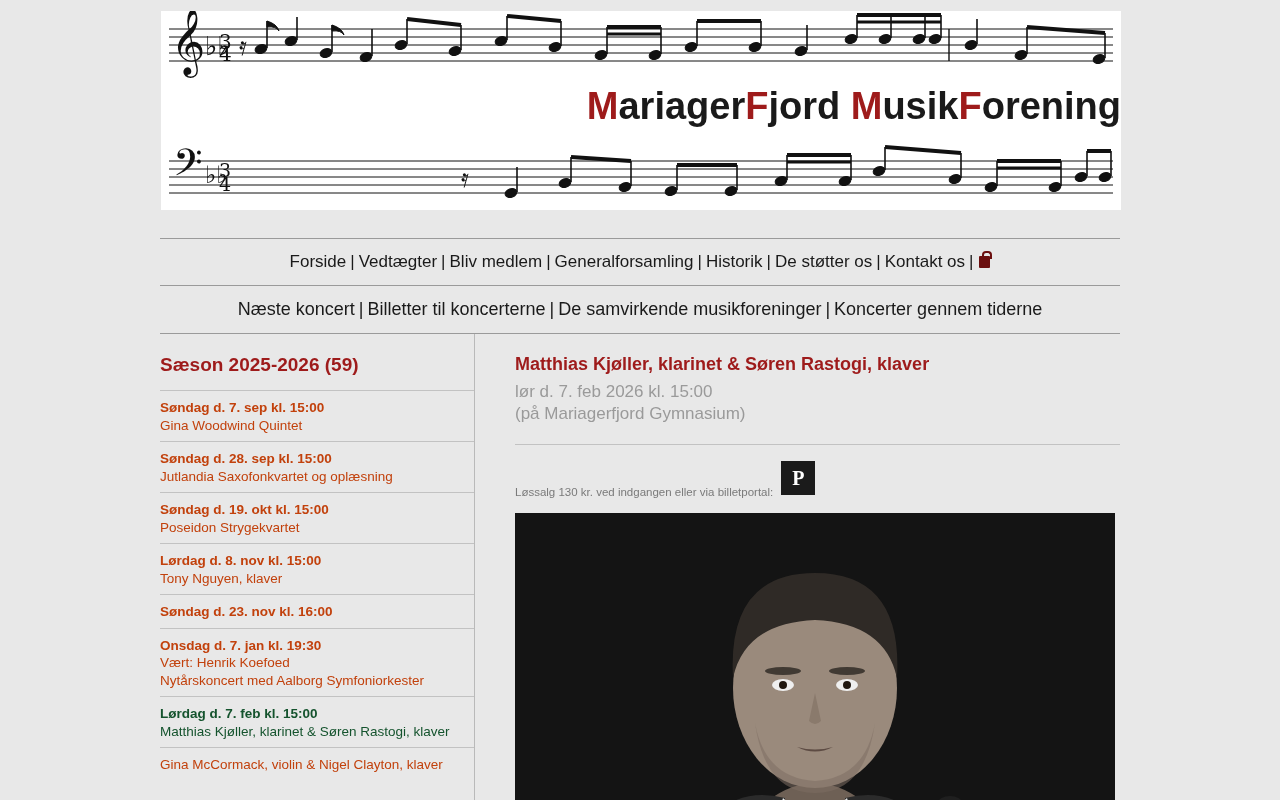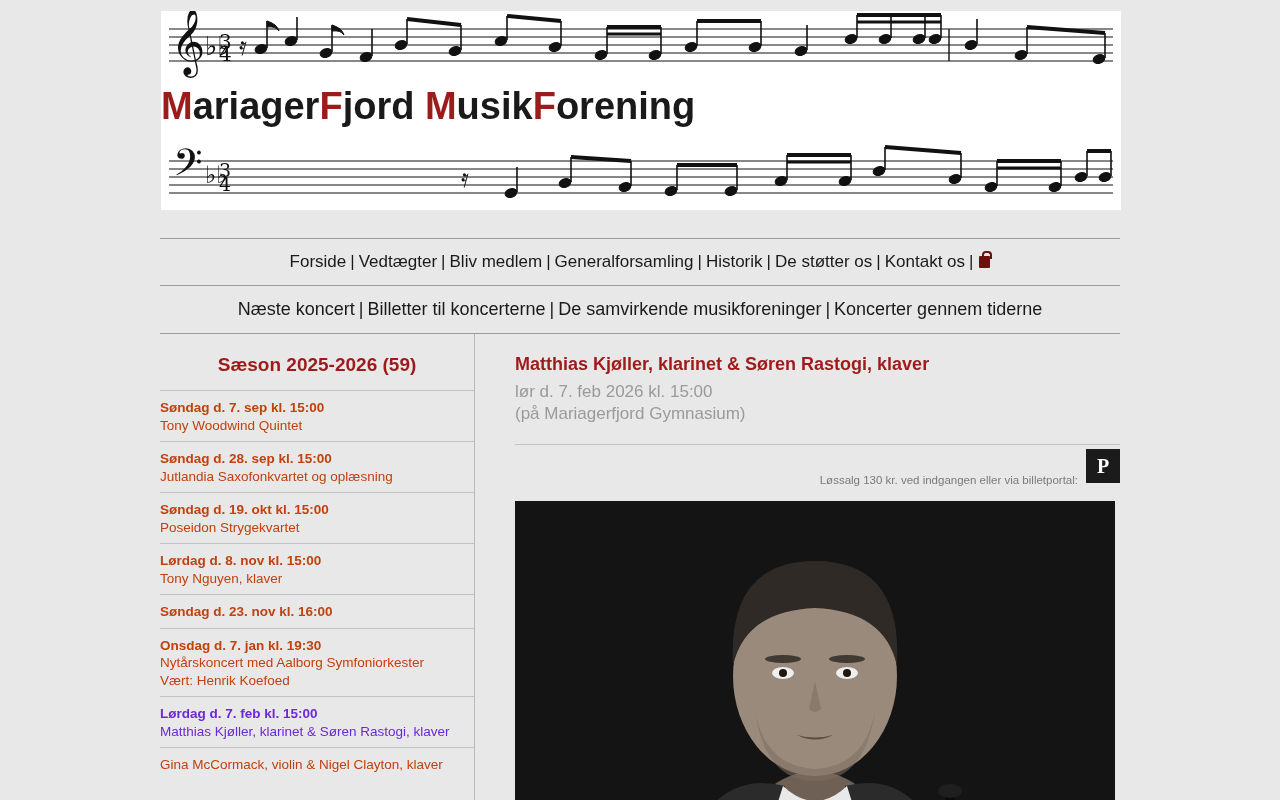--- a/index.html
+++ b/index.html
@@ -25,21 +25,21 @@
     background: #ffffff;
     position: relative;
     overflow: hidden;
     border-left: 1px solid #e8e8e8;
   }
   .staff-svg { position: absolute; left: 0; top: 0; }
   .banner-title {
     position: absolute;
     left: 0; right: 0;
     top: 74px;
-    text-align: left;
+    text-align: right;
     font-size: 38px;
     font-weight: bold;
     letter-spacing: 0px;
     color: #1a1a1a;
     font-family: "Liberation Sans", sans-serif;
   }
   .banner-title .red { color: #9e1b1b; }
 
   
   .nav-wrap {
@@ -94,32 +94,31 @@
     width: 315px;
     padding-top: 20px;
     border-right: 1px solid #b9b9b9;
     box-sizing: border-box;
   }
   .season-title {
     color: #9e1b1b;
     font-size: 19px;
     font-weight: bold;
     margin: 0 0 14px 0;
-    text-align: center;
   }
   .concert-item {
     border-top: 1px solid #c2c2c2;
     padding: 8px 0 7px 0;
     font-size: 13.5px;
     line-height: 17.5px;
     color: #c2410c;
   }
   .concert-item .date { font-weight: bold; display: block; }
   .concert-item .desc { display: block; }
-  .concert-item.current { color: #6d28d9; }
+  .concert-item.current { color: #14532d; }
 
   .main {
     flex: 1;
     padding: 20px 0 0 40px;
     box-sizing: border-box;
   }
   .main-title {
     color: #9e1b1b;
     font-size: 18px;
     font-weight: bold;
@@ -128,24 +127,24 @@
   .main-sub {
     color: #9a9a9a;
     font-size: 17px;
     font-weight: normal;
     line-height: 22px;
     margin: 0;
   }
   .ticket-row {
     border-top: 1px solid #c2c2c2;
     margin-top: 19px;
-    padding-top: 4px;
+    padding-top: 16px;
     display: flex;
     align-items: flex-start;
-    justify-content: flex-end;
+    justify-content: flex-start;
     gap: 8px;
     min-height: 40px;
   }
   .ticket-text {
     font-size: 11.5px;
     color: #7a7a7a;
     align-self: flex-end;
     padding-bottom: 3px;
   }
   .ticket-logo {
@@ -351,41 +350,41 @@
     <div class="nav-divider"></div>
   </div>
 
   <div class="content">
 
     <div class="sidebar">
       <div class="season-title">Sæson 2025-2026 (59)</div>
       <div id="concert-list">
           <div class="concert-item">
             <span class="date">Søndag d. 7. sep kl. 15:00</span>
-            <span class="desc">Tony Woodwind Quintet</span>
+            <span class="desc">Gina Woodwind Quintet</span>
           </div>
           <div class="concert-item">
             <span class="date">Søndag d. 28. sep kl. 15:00</span>
             <span class="desc">Jutlandia Saxofonkvartet og oplæsning</span>
           </div>
           <div class="concert-item">
             <span class="date">Søndag d. 19. okt kl. 15:00</span>
             <span class="desc">Poseidon Strygekvartet</span>
           </div>
           <div class="concert-item">
             <span class="date">Lørdag d. 8. nov kl. 15:00</span>
             <span class="desc">Tony Nguyen, klaver</span>
           </div>
           <div class="concert-item">
             <span class="date">Søndag d. 23. nov kl. 16:00</span>
           </div>
           <div class="concert-item">
             <span class="date">Onsdag d. 7. jan kl. 19:30</span>
+            <span class="desc">Vært: Henrik Koefoed</span>
             <span class="desc">Nytårskoncert med Aalborg Symfoniorkester</span>
-            <span class="desc">Vært: Henrik Koefoed</span>
           </div>
           <div class="concert-item current">
             <span class="date">Lørdag d. 7. feb kl. 15:00</span>
             <span class="desc">Matthias Kjøller, klarinet &amp; Søren Rastogi, klaver</span>
           </div>
           <div class="concert-item">
             <span class="desc">Gina McCormack, violin &amp; Nigel Clayton, klaver</span>
           </div>
         </div>
     </div>

